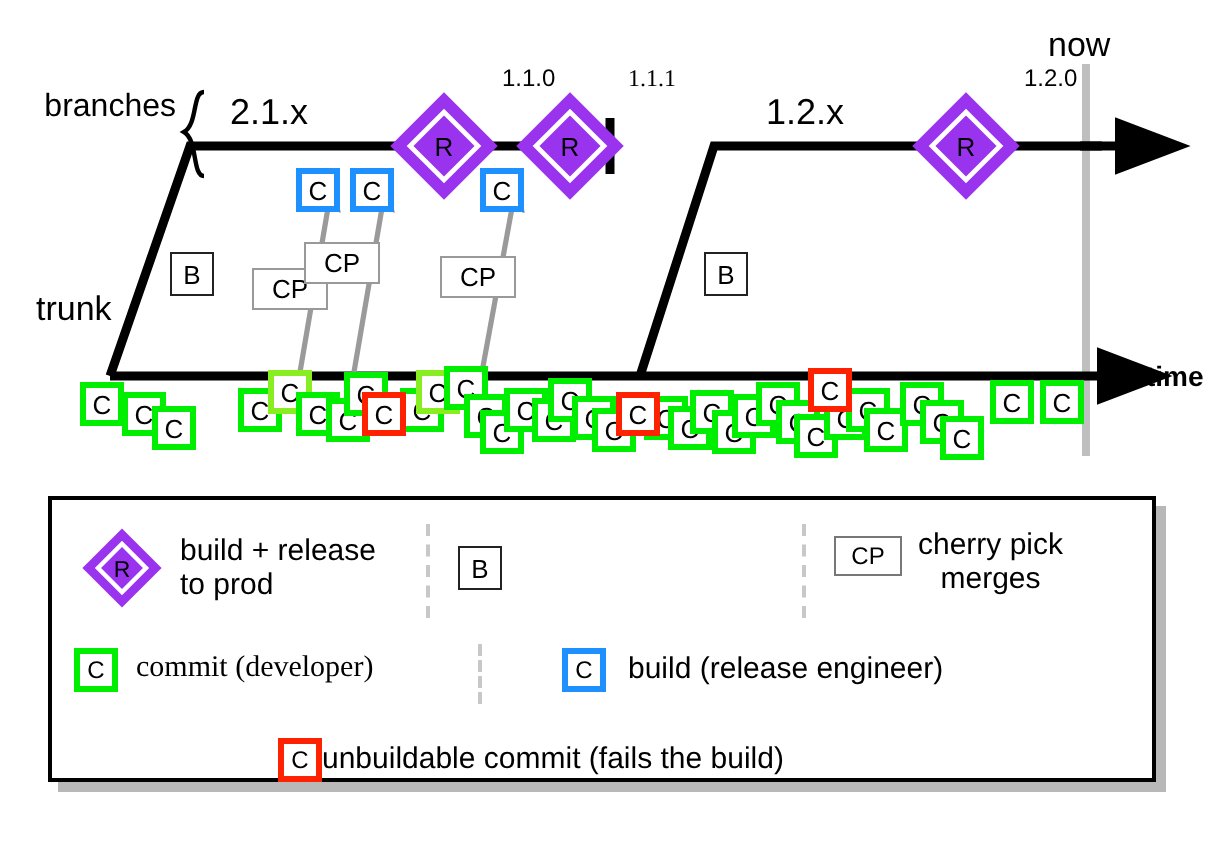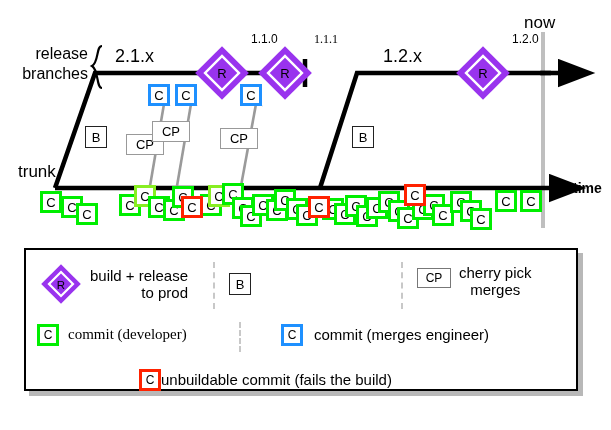--- a/index.html
+++ b/index.html
@@ -111,34 +111,33 @@
     <g>
       <rect x="464" y="54" width="38" height="38" transform="rotate(45 483 73)" fill="#9933EE" stroke="none"></rect>
       <rect x="471" y="61" width="24" height="24" transform="rotate(45 483 73)" fill="none" stroke="#ffffff" stroke-width="2.4"></rect>
       <text x="483" y="78" text-anchor="middle" font-size="13" font-family="Liberation Sans, sans-serif" fill="#000">R</text>
     </g>
 
     <path d="M 102,46 C 96,46 99,62 92,66 C 99,70 96,88 102,88" fill="none" stroke="#000" stroke-width="2.2"></path>
   </svg>
 
   <div class="lbl t-release" style="left:20px;top:44px;width:68px;text-align:right;">
-    <div style="font-size:16px;line-height:1.25;">release</div>
     <div style="font-size:16px;line-height:1.25;">branches</div>
   </div>
 
   <div class="lbl t-branchname" style="left:115px;top:47px;">2.1.x</div>
   <div class="lbl t-branchname" style="left:383px;top:47px;">1.2.x</div>
 
   <div class="lbl t-version" style="left:203px;top:33px;">1.1.0</div>
   <div class="lbl t-version" style="left:266px;top:33px;font-family:Liberation Serif, serif;">1.1.1</div>
   <div class="lbl t-version" style="left:464px;top:33px;">1.2.0</div>
 
   <div class="lbl t-now" style="left:524px;top:14px;">now</div>
 
-  <div class="lbl t-trunk" style="left:18px;top:163px;">trunk</div>
+  <div class="lbl t-trunk" style="left:18px;top:146px;">trunk</div>
 
   <div class="lbl t-time" style="left:573px;top:181px;">time</div>
 
   <div class="boxnode" style="left:85px;top:126px;width:22px;height:22px;">
     <span>B</span>
   </div>
   <div class="boxnode" style="left:352px;top:126px;width:22px;height:22px;">
     <span>B</span>
   </div>
 
@@ -284,21 +283,21 @@
     <div class="lg-sep" style="left:213px;top:72px;height:30px;"></div>
 
     <div class="lg-row" style="left:14px;top:13px;">
       <span class="diamond-wrap" style="width:42px;height:42px;">
         <svg width="42" height="42" viewBox="0 0 42 42">
           <rect x="7" y="7" width="28" height="28" transform="rotate(45 21 21)" fill="#9933EE"></rect>
           <rect x="12.5" y="12.5" width="17" height="17" transform="rotate(45 21 21)" fill="none" stroke="#fff" stroke-width="2.2"></rect>
           <text x="21" y="25.5" text-anchor="middle" font-size="11.5" font-family="Liberation Sans, sans-serif" fill="#000">R</text>
         </svg>
       </span>
-      <span class="lg-text" style="margin-left:8px;text-align:right;">
+      <span class="lg-text" style="margin-left:8px;text-align:left;">
         <span>build + release</span><br>
         <span>to prod</span>
       </span>
     </div>
 
     <div class="lg-row" style="left:203px;top:23px;">
       <span class="chip chip-dark" style="width:22px;height:22px;font-size:13px;">
         <span>B</span>
       </span>
     </div>
@@ -317,21 +316,21 @@
       <span class="chip chip-green" style="width:22px;height:22px;font-size:12px;">
         <span>C</span>
       </span>
       <span class="lg-text" style="margin-left:9px;font-family:Liberation Serif, serif;">commit (developer)</span>
     </div>
 
     <div class="lg-row" style="left:255px;top:74px;">
       <span class="chip chip-blue" style="width:22px;height:22px;font-size:12px;">
         <span>C</span>
       </span>
-      <span class="lg-text" style="margin-left:11px;">commit (merges engineer)</span>
+      <span class="lg-text" style="margin-left:11px;">build (release engineer)</span>
     </div>
 
     <div class="lg-row" style="left:113px;top:119px;">
       <span class="chip chip-red" style="width:22px;height:22px;font-size:12px;">
         <span>C</span>
       </span>
       <span class="lg-text" style="margin-left:0;">unbuildable commit (fails the build)</span>
     </div>
 
   </div>

